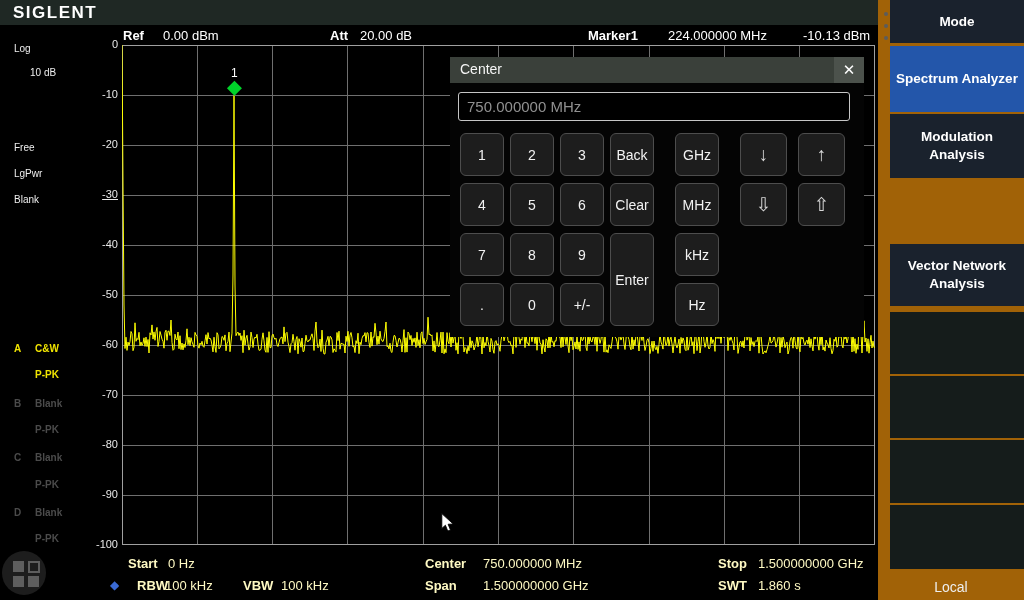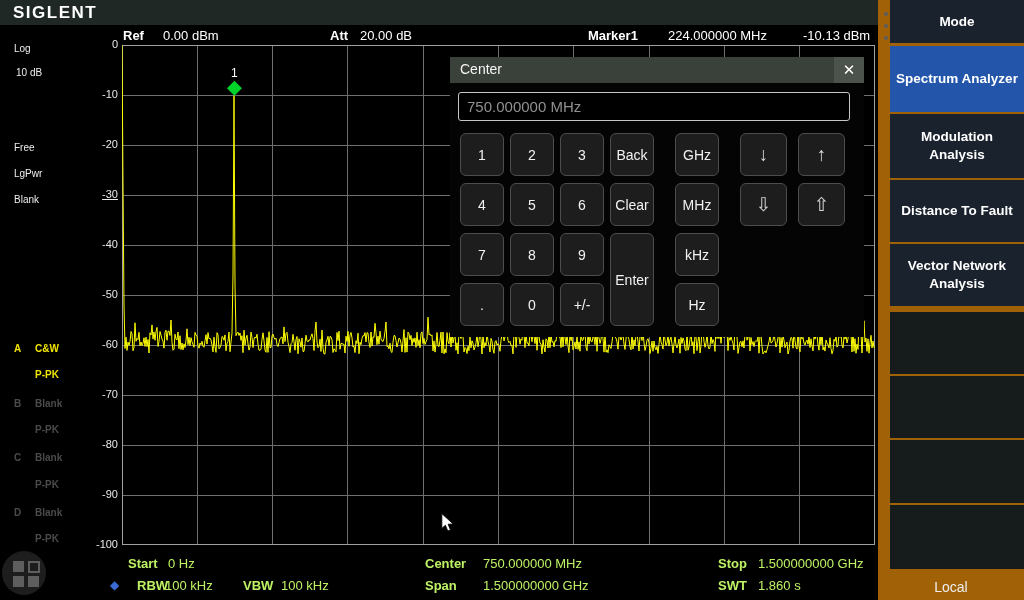--- a/index.html
+++ b/index.html
@@ -13,21 +13,21 @@
   .stat{position:absolute;font-size:13px;white-space:nowrap;}
   .lbl{font-weight:bold;}
   
   #ylabels span{position:absolute;width:28px;text-align:right;font-size:11px;color:#e8e8e8;}
   
   .lp{position:absolute;font-size:10px;font-weight:bold;white-space:nowrap;}
   .lp-w{color:#eee;font-weight:normal;}
   .tr-on{color:#f0e400;}
   .tr-off{color:#4b4b4b;}
   
-  .ft{position:absolute;font-size:13px;white-space:nowrap;color:#bef264;}
+  .ft{position:absolute;font-size:13px;white-space:nowrap;color:#fef9c3;}
   .ft b{font-weight:bold;}
   
   #sidebar{position:absolute;left:878px;top:0;width:146px;height:600px;background:#a16207;}
   .sbtn{position:absolute;left:12px;width:134px;background:#1a222d;display:flex;align-items:center;
         justify-content:center;text-align:center;font-size:13.5px;font-weight:bold;line-height:1.3;
         padding:0 4px;box-sizing:border-box;cursor:pointer;}
   .sbtn.sel{background:#2356aa;}
   .sbtn.empty{background:#151c1b;}
   .dot{position:absolute;left:6px;width:4px;height:4px;border-radius:50%;background:#5c5c5c;}
   #local{position:absolute;left:0;top:574px;width:146px;height:26px;display:flex;align-items:center;
@@ -79,21 +79,21 @@
       <span style="left: 90px; top: 238px;">-40</span>
       <span style="left: 90px; top: 288px;">-50</span>
       <span style="left: 90px; top: 338px;">-60</span>
       <span style="left: 90px; top: 388px;">-70</span>
       <span style="left: 90px; top: 438px;">-80</span>
       <span style="left: 90px; top: 488px;">-90</span>
       <span style="left: 90px; top: 538px;">-100</span>
     </div>
 
   <span class="lp lp-w" style="left:14px;top:43px;">Log</span>
-  <span class="lp lp-w" style="left:16px;top:67px;text-align:center;">10 dB</span>
+  <span class="lp lp-w" style="left:30px;top:67px;text-align:center;">10 dB</span>
   <span class="lp lp-w" style="left:14px;top:142px;">Free</span>
   <span class="lp lp-w" style="left:14px;top:168px;">LgPwr</span>
   <span class="lp lp-w" style="left:14px;top:194px;">Blank</span>
 
   <span class="lp tr-on" style="left:14px;top:343px;">A</span>
   <span class="lp tr-on" style="left:35px;top:343px;">C&amp;W</span>
   <span class="lp tr-on" style="left:35px;top:369px;">P-PK</span>
   <span class="lp tr-off" style="left:14px;top:398px;">B</span>
   <span class="lp tr-off" style="left:35px;top:398px;">Blank</span>
   <span class="lp tr-off" style="left:35px;top:424px;">P-PK</span>
@@ -193,21 +193,20 @@
   </div>
 
   <div id="sidebar">
     <div class="dot" style="top:12px;"></div>
     <div class="dot" style="top:24px;"></div>
     <div class="dot" style="top:36px;"></div>
 
     <div class="sbtn" style="top:0;height:43px;">Mode</div>
     <div class="sbtn sel" style="top:46px;height:66px;">Spectrum Analyzer</div>
     <div class="sbtn" style="top:114px;height:64px;">Modulation Analysis</div>
-    <div class="sbtn" style="top:180px;height:62px;">Distance To Fault</div>
     <div class="sbtn" style="top:244px;height:62px;">Vector Network Analysis</div>
     <div class="sbtn empty" style="top:312px;height:62px;"></div>
     <div class="sbtn empty" style="top:376px;height:62px;"></div>
     <div class="sbtn empty" style="top:440px;height:63px;"></div>
     <div class="sbtn empty" style="top:505px;height:64px;"></div>
     <div id="local">Local</div>
   </div>
 
 </div>
 

